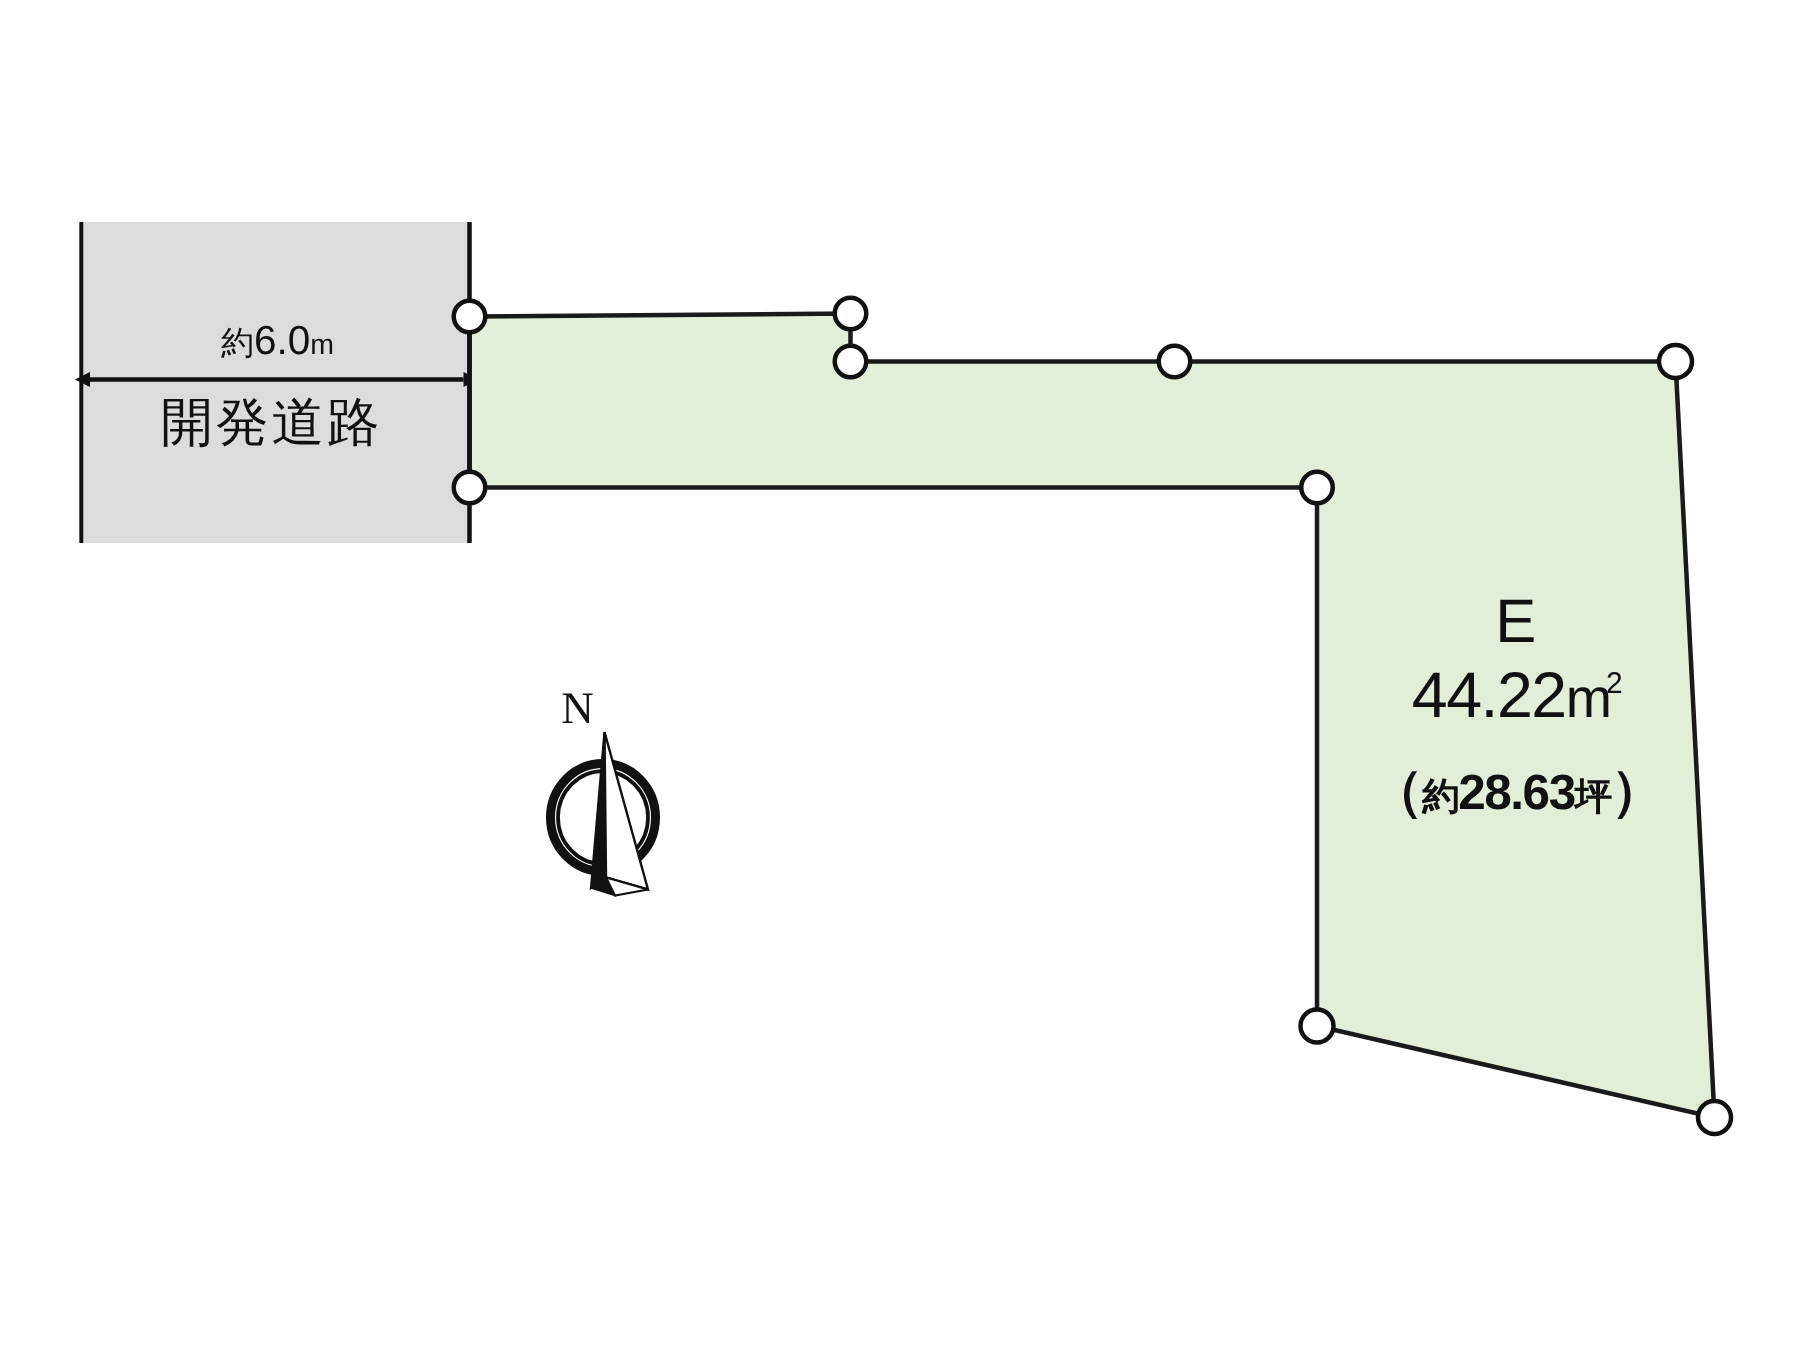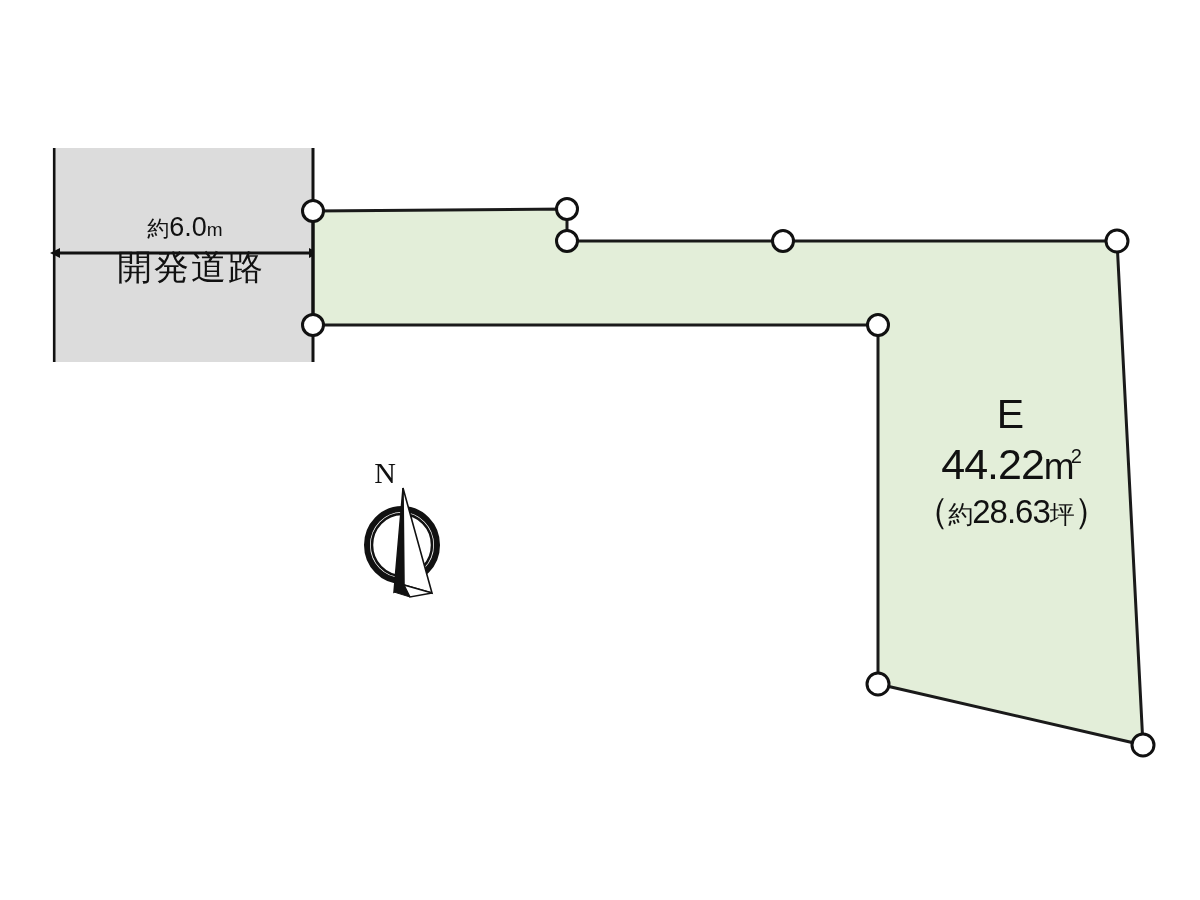--- a/index.html
+++ b/index.html
@@ -44,25 +44,24 @@
     letter-spacing: 0px;
   }
   .road-dim-label .unit-small {
     font-size: 19px;
   }
   .road-dim-label .prefix-small {
     font-size: 22px;
   }
   .road-name-label {
     left: 53px;
-    top: 249px;
+    top: 264px;
     width: 256px;
     font-size: 35px;
     letter-spacing: 2px;
-    margin-left: 10px;
   }
   .lot-label {
     position: absolute;
     left: 900px;
     top: 393px;
     width: 222px;
     text-align: center;
     color: #111111;
     line-height: 1.04;
     white-space: nowrap;
@@ -82,22 +81,23 @@
     font-size: 37px;
   }
   .lot-label .lot-area-sqm .sq-sup {
     font-size: 20px;
     vertical-align: super;
     margin-left: -3px;
   }
   .lot-label .lot-area-tsubo {
     display: block;
     font-size: 33px;
-    margin-top: 6px;
+    margin-top: 22px;
     letter-spacing: -1px;
+    font-weight: bold;
   }
   .lot-label .lot-area-tsubo .paren {
     font-size: 36px;
   }
   .lot-label .lot-area-tsubo .tsubo-small {
     font-size: 25px;
   }
   .lot-label .lot-area-tsubo .yaku-small {
     font-size: 25px;
   }

